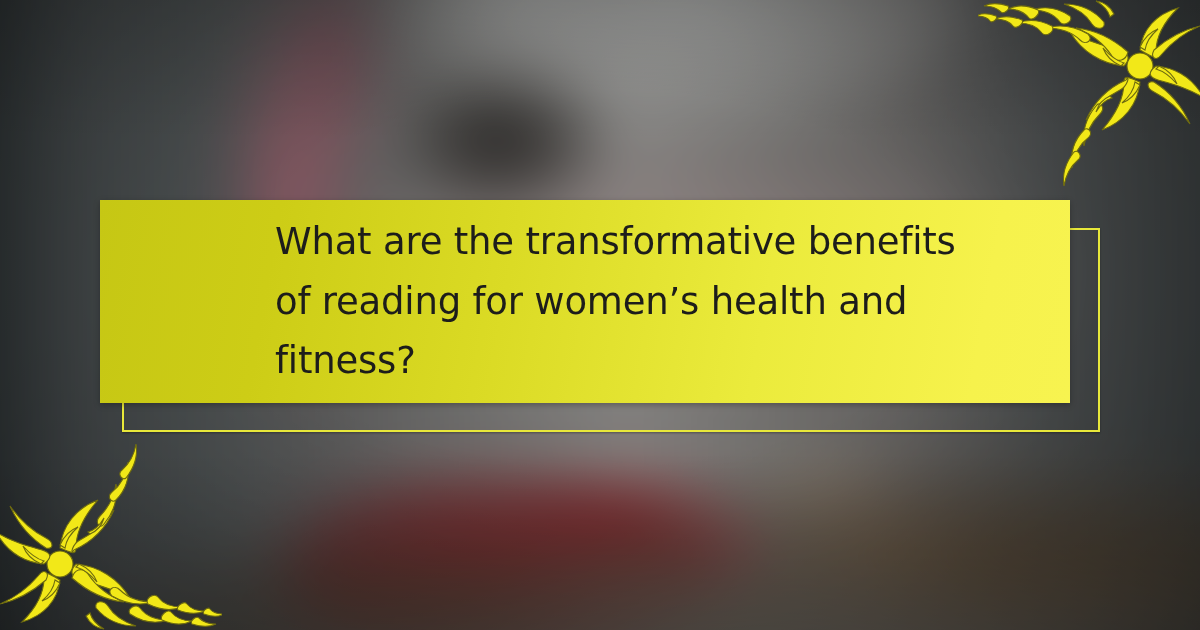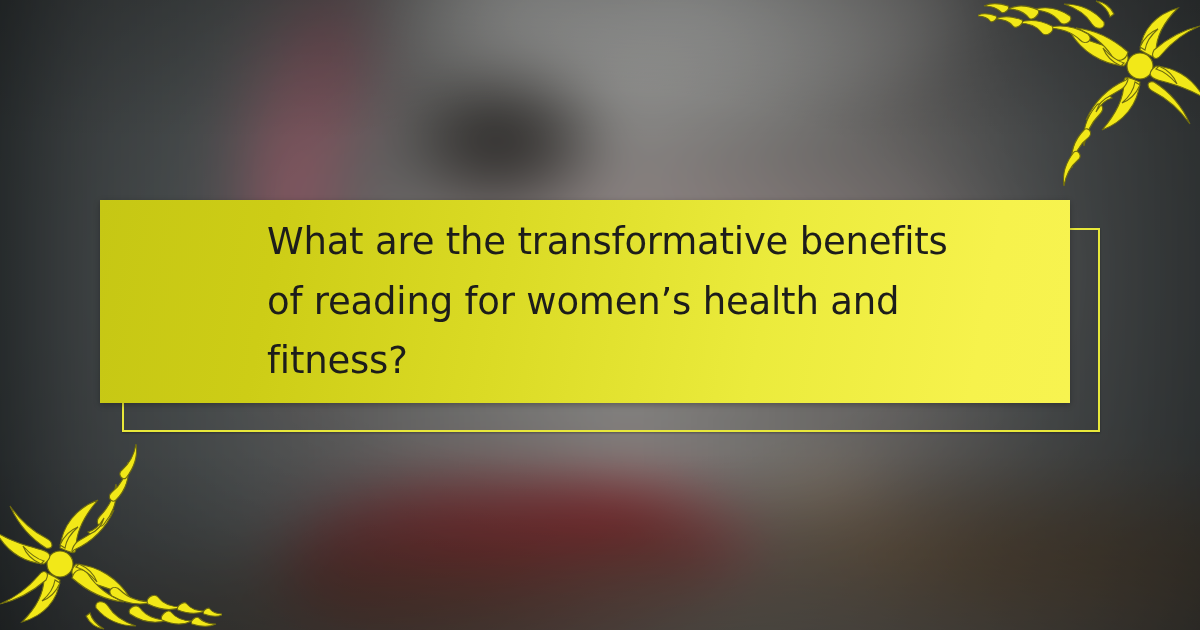--- a/index.html
+++ b/index.html
@@ -117,21 +117,21 @@
     box-sizing: border-box;
     padding: 0 56px 0 167px;
   }
   #headline-text {
     font-family: "DejaVu Sans", sans-serif;
     font-size: 37px;
     line-height: 1.62;
     font-weight: 400;
     color: #1d1d1b;
     letter-spacing: -0.2px;
-    margin: 0;
+    margin: 8px;
     max-width: 700px;
   }
 </style>
 </head>
 <body>
 
 <div id="card">
 
   <div class="bg-layer">
     <div class="bg-base"></div>

